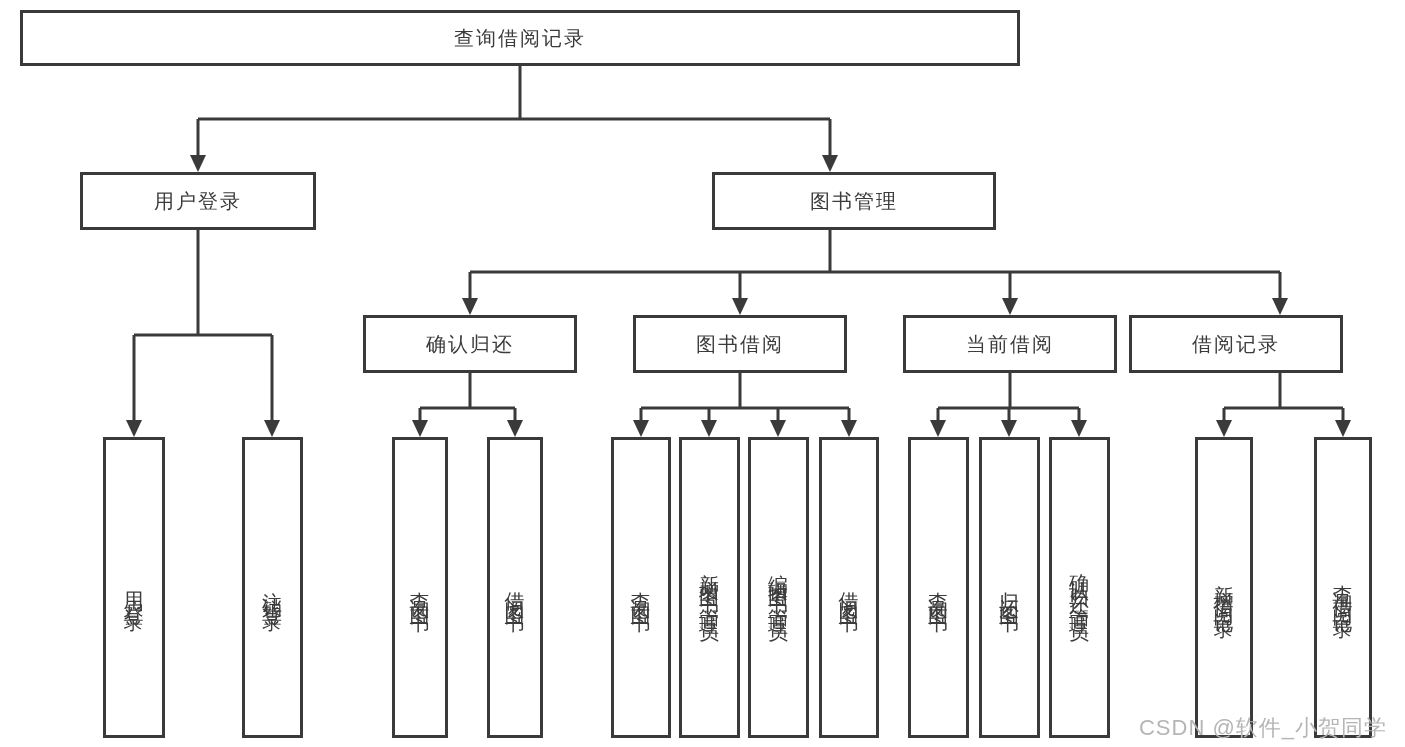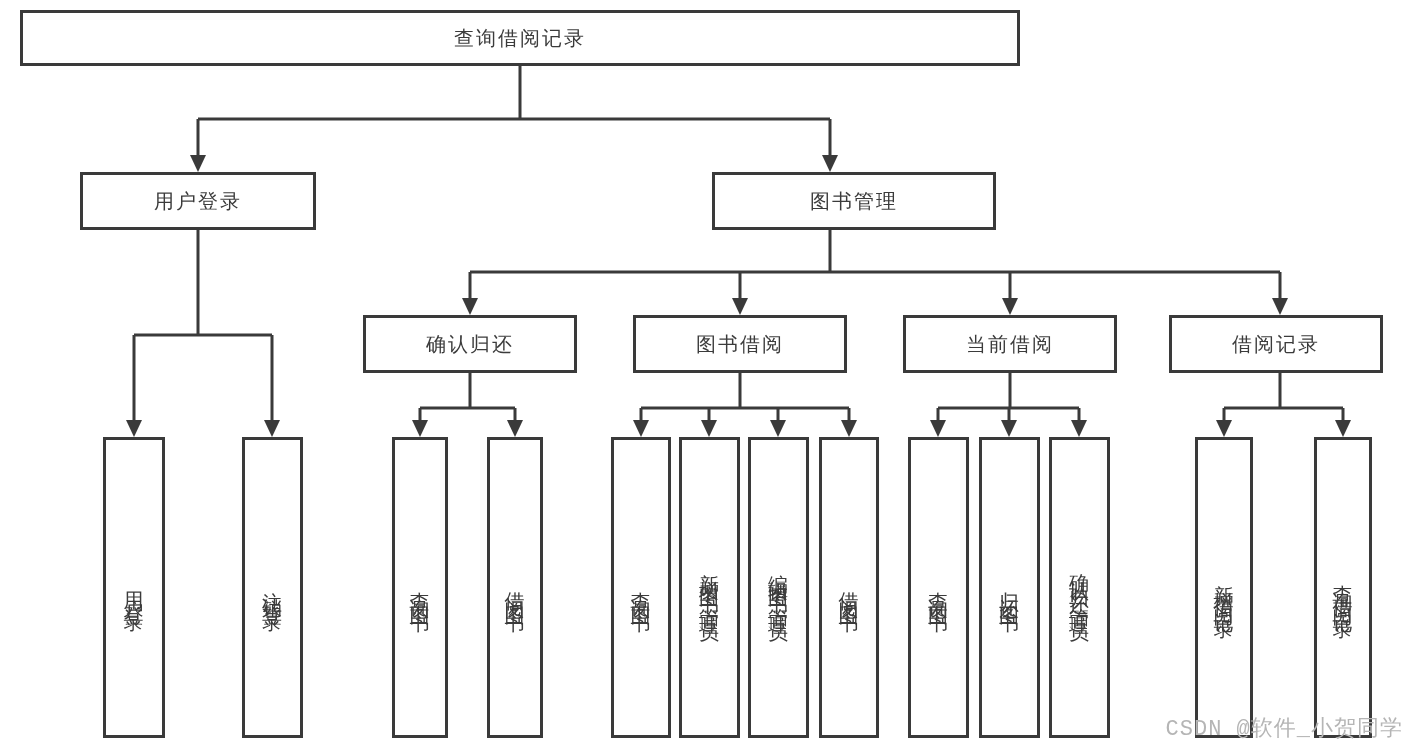--- a/index.html
+++ b/index.html
@@ -36,28 +36,27 @@
   .leaf {
     writing-mode: vertical-rl;
     text-orientation: mixed;
     font-size: 20px;
     letter-spacing: 7px;
     line-height: 1;
     padding-top: 4px;
   }
   .watermark {
     position: absolute;
-    right: 2px;
+    right: 18px;
     bottom: 4px;
     font-size: 22px;
     color: var(--watermark);
     z-index: 6;
     letter-spacing: 1px;
     white-space: nowrap;
-    font-family: Liberation Mono, monospace;
   }
 </style>
 </head>
 <body>
 
 <div class="canvas">
 
   <svg class="wires" viewBox="0 0 1405 747" xmlns="http://www.w3.org/2000/svg">
 
     <path class="edge" d="M520,66 V119 M198,119 H830 M198,119 V158 M830,119 V158"></path>
@@ -95,21 +94,21 @@
   </svg>
 
   <div class="node" style="left:20px; top:10px; width:1000px; height:56px;">查询借阅记录</div>
 
   <div class="node" style="left:80px; top:172px; width:236px; height:58px;">用户登录</div>
   <div class="node" style="left:712px; top:172px; width:284px; height:58px;">图书管理</div>
 
   <div class="node" style="left:363px; top:315px; width:214px; height:58px;">确认归还</div>
   <div class="node" style="left:903px; top:315px; width:214px; height:58px;">当前借阅</div>
   <div class="node" style="left:633px; top:315px; width:214px; height:58px;">图书借阅</div>
-  <div class="node" style="left:1169px; top:315px; width:214px; height:58px;">借阅记录</div>
+  <div class="node" style="left:1129px; top:315px; width:214px; height:58px;">借阅记录</div>
 
   <div class="node leaf" style="left:103px; top:437px; width:62px; height:301px;">用户登录</div>
   <div class="node leaf" style="left:242px; top:437px; width:61px; height:301px;">注销登录</div>
 
   <div class="node leaf" style="left:392px; top:437px; width:56px; height:301px;">查询图书</div>
   <div class="node leaf" style="left:487px; top:437px; width:56px; height:301px;">借阅图书</div>
 
   <div class="node leaf" style="left:611px; top:437px; width:60px; height:301px;">查询图书</div>
   <div class="node leaf" style="left:679px; top:437px; width:61px; height:301px;">新增图书（管理员）</div>
   <div class="node leaf" style="left:748px; top:437px; width:61px; height:301px;">编辑图书（管理员）</div>

